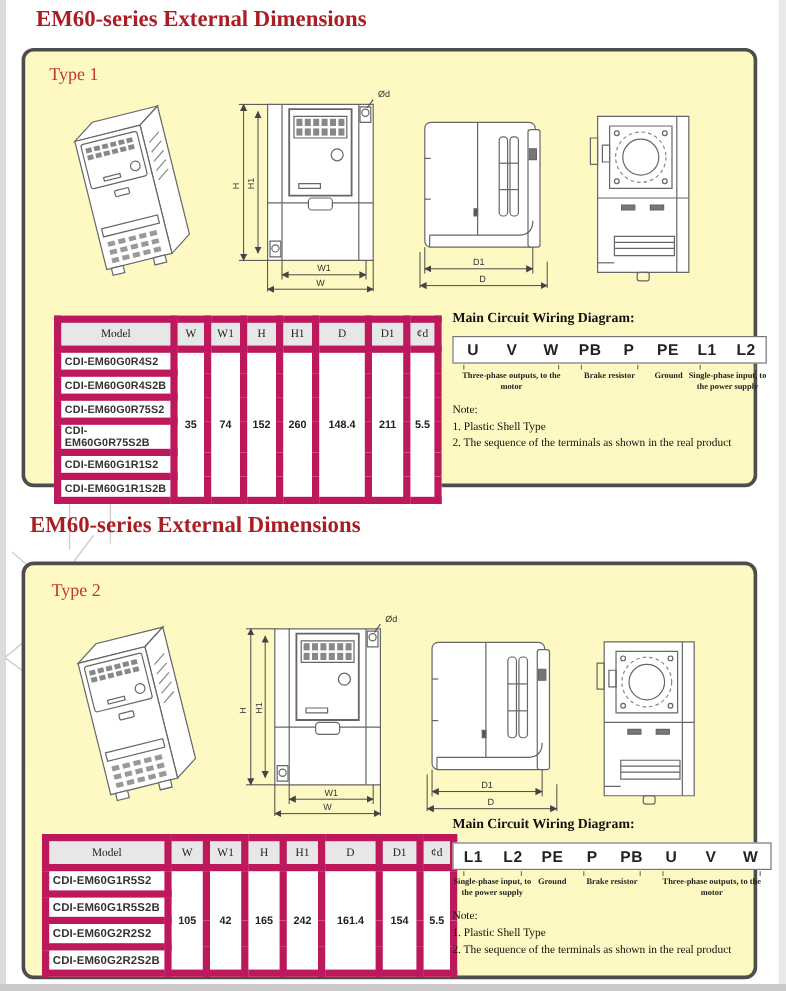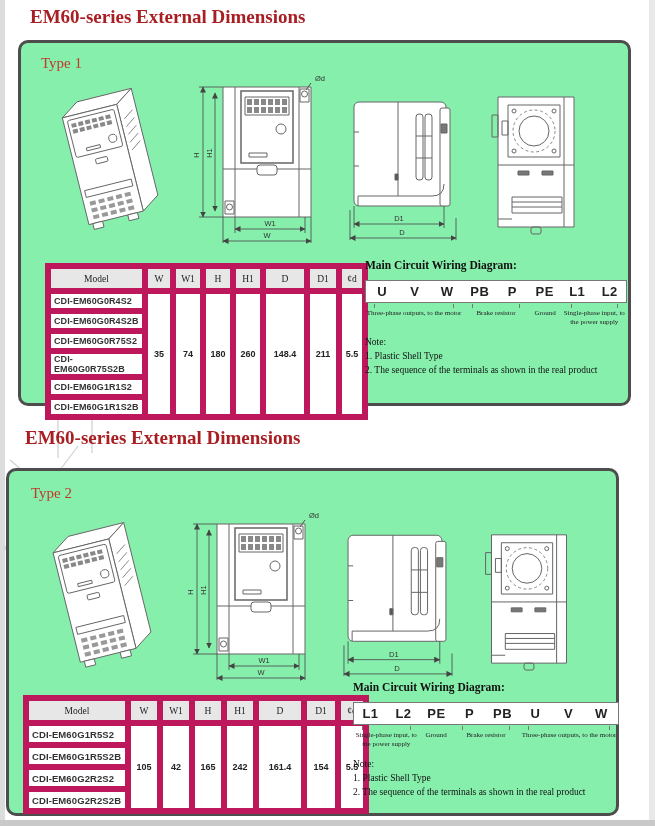--- a/index.html
+++ b/index.html
@@ -3,41 +3,41 @@
 <meta charset="utf-8">
 <style>
   html,body{margin:0;padding:0;background:#fff;}
   #page{position:relative;width:655px;height:826px;background:#ffffff;overflow:hidden;
         font-family:"Liberation Sans",sans-serif;color:#222;}
   .edge-left{position:absolute;left:0;top:0;width:5px;height:826px;background:#dcdcdc;}
   .edge-right{position:absolute;right:0;top:0;width:6px;height:826px;background:#e9e9e9;}
   .edge-bottom{position:absolute;left:0;bottom:0;width:655px;height:6px;background:#c9c9c9;}
   .main-title{position:absolute;font-family:"Liberation Serif",serif;font-weight:bold;
         font-size:19px;color:#a81e22;white-space:nowrap;}
-  .tbox{position:absolute;border:3px solid #4d4d4d;border-radius:10px;background:#86efac;}
+  .tbox{position:absolute;border:3px solid #4d4d4d;border-radius:10px;background:#fef9c3;}
   .type-label{position:absolute;font-family:"Liberation Serif",serif;font-size:15px;color:#c0392b;}
   .drw{position:absolute;}
   .drw svg{display:block;overflow:visible;}
   .dim-text{font-size:7.5px;fill:#333;font-family:"Liberation Sans",sans-serif;}
   
   .dim-table{position:absolute;border-collapse:collapse;background:#fff;}
   .dim-table th,.dim-table td{border:6px solid #be185d;padding:0 3px;}
   .dim-table th{background:#e7e7e7;font-weight:normal;font-size:9.5px;height:19px;
         font-family:"Liberation Serif",serif;}
   .dim-table td{font-size:9px;height:14px;font-weight:bold;}
   .model-cell{text-align:left;padding-left:5px;font-size:8.8px;letter-spacing:0.1px;color:#333;}
   .val-cell{text-align:center;font-size:11.5px;color:#222;}
   .t2 td{height:16px;}
   .t2 .model-cell{font-size:9.5px;}
   
-  .wiring{position:absolute;}
+  .wiring{position:absolute;margin-left:12px;}
   .wiring-title{font-family:"Liberation Serif",serif;font-weight:bold;font-size:11.5px;color:#111;}
   .term-strip{margin-top:9px;border:1px solid #777;display:flex;height:21px;align-items:center;background:#fff;}
   .term{flex:1;text-align:center;font-size:13px;font-weight:600;color:#222;letter-spacing:0.5px;}
-  .grp-grid{display:grid;grid-template-columns:repeat(8,1fr);margin-top:1px;}
+  .grp-grid{display:grid;grid-template-columns:repeat(8,1fr);margin-top:1px;font-weight:bold;}
   .grp{text-align:center;}
   .grp .tick{height:4px;border-left:1px solid #777;border-right:1px solid #777;margin:0 9px 1px 9px;}
   .grp .lbl{font-size:7px;line-height:1.3;color:#222;font-family:"Liberation Serif",serif;}
   .c13{grid-column:1/4}.c45{grid-column:4/6}.c6{grid-column:6/7}.c78{grid-column:7/9}
   .c12{grid-column:1/3}.c3{grid-column:3/4}.c68{grid-column:6/9}
   .note{margin-top:9px;font-family:"Liberation Serif",serif;font-size:9.5px;color:#111;line-height:1.45;}
   .wm{position:absolute;pointer-events:none;}
   line,path,rect,circle,polygon,polyline{vector-effect:non-scaling-stroke;}
 </style>
 </head>
@@ -254,21 +254,21 @@
         <th>H</th>
         <th>H1</th>
         <th>D</th>
         <th>D1</th>
         <th>¢d</th>
       </tr>
       <tr>
         <td class="model-cell">CDI-EM60G0R4S2</td>
         <td class="val-cell" rowspan="6">35</td>
         <td class="val-cell" rowspan="6">74</td>
-        <td class="val-cell" rowspan="6">180</td>
+        <td class="val-cell" rowspan="6">152</td>
         <td class="val-cell" rowspan="6">260</td>
         <td class="val-cell" rowspan="6">148.4</td>
         <td class="val-cell" rowspan="6">211</td>
         <td class="val-cell" rowspan="6">5.5</td>
       </tr>
       <tr>
             <td class="model-cell">CDI-EM60G0R4S2B</td>
           </tr>
       <tr>
             <td class="model-cell">CDI-EM60G0R75S2</td>
@@ -318,21 +318,21 @@
       <div class="note">
         <div>Note:</div>
         <div>1. Plastic Shell Type</div>
         <div>2. The sequence of the terminals as shown in the real product</div>
       </div>
     </div>
   </div>
 
   <div class="main-title" style="left:25px;top:427px">EM60-series External Dimensions</div>
 
-  <div class="tbox" style="left:6px;top:468px;width:607px;height:342px">
+  <div class="tbox" style="left:18px;top:468px;width:607px;height:342px">
     <div class="type-label" style="left:22px;top:14px">Type 2</div>
 
     <div class="drw" style="left:34px;top:42px">
       <svg width="126" height="166" viewBox="0 0 122 162">
         <g stroke="#666" stroke-width="1" fill="#fff" transform="rotate(-14 60 85)">
           <polygon points="22,28 78,28 96,16 40,16"></polygon>
           <polygon points="78,28 96,16 96,126 78,138"></polygon>
           <rect x="22" y="28" width="56" height="110"></rect>
           <rect x="26" y="32" width="48" height="38" rx="2"></rect>
           <g fill="#888" stroke="none">

